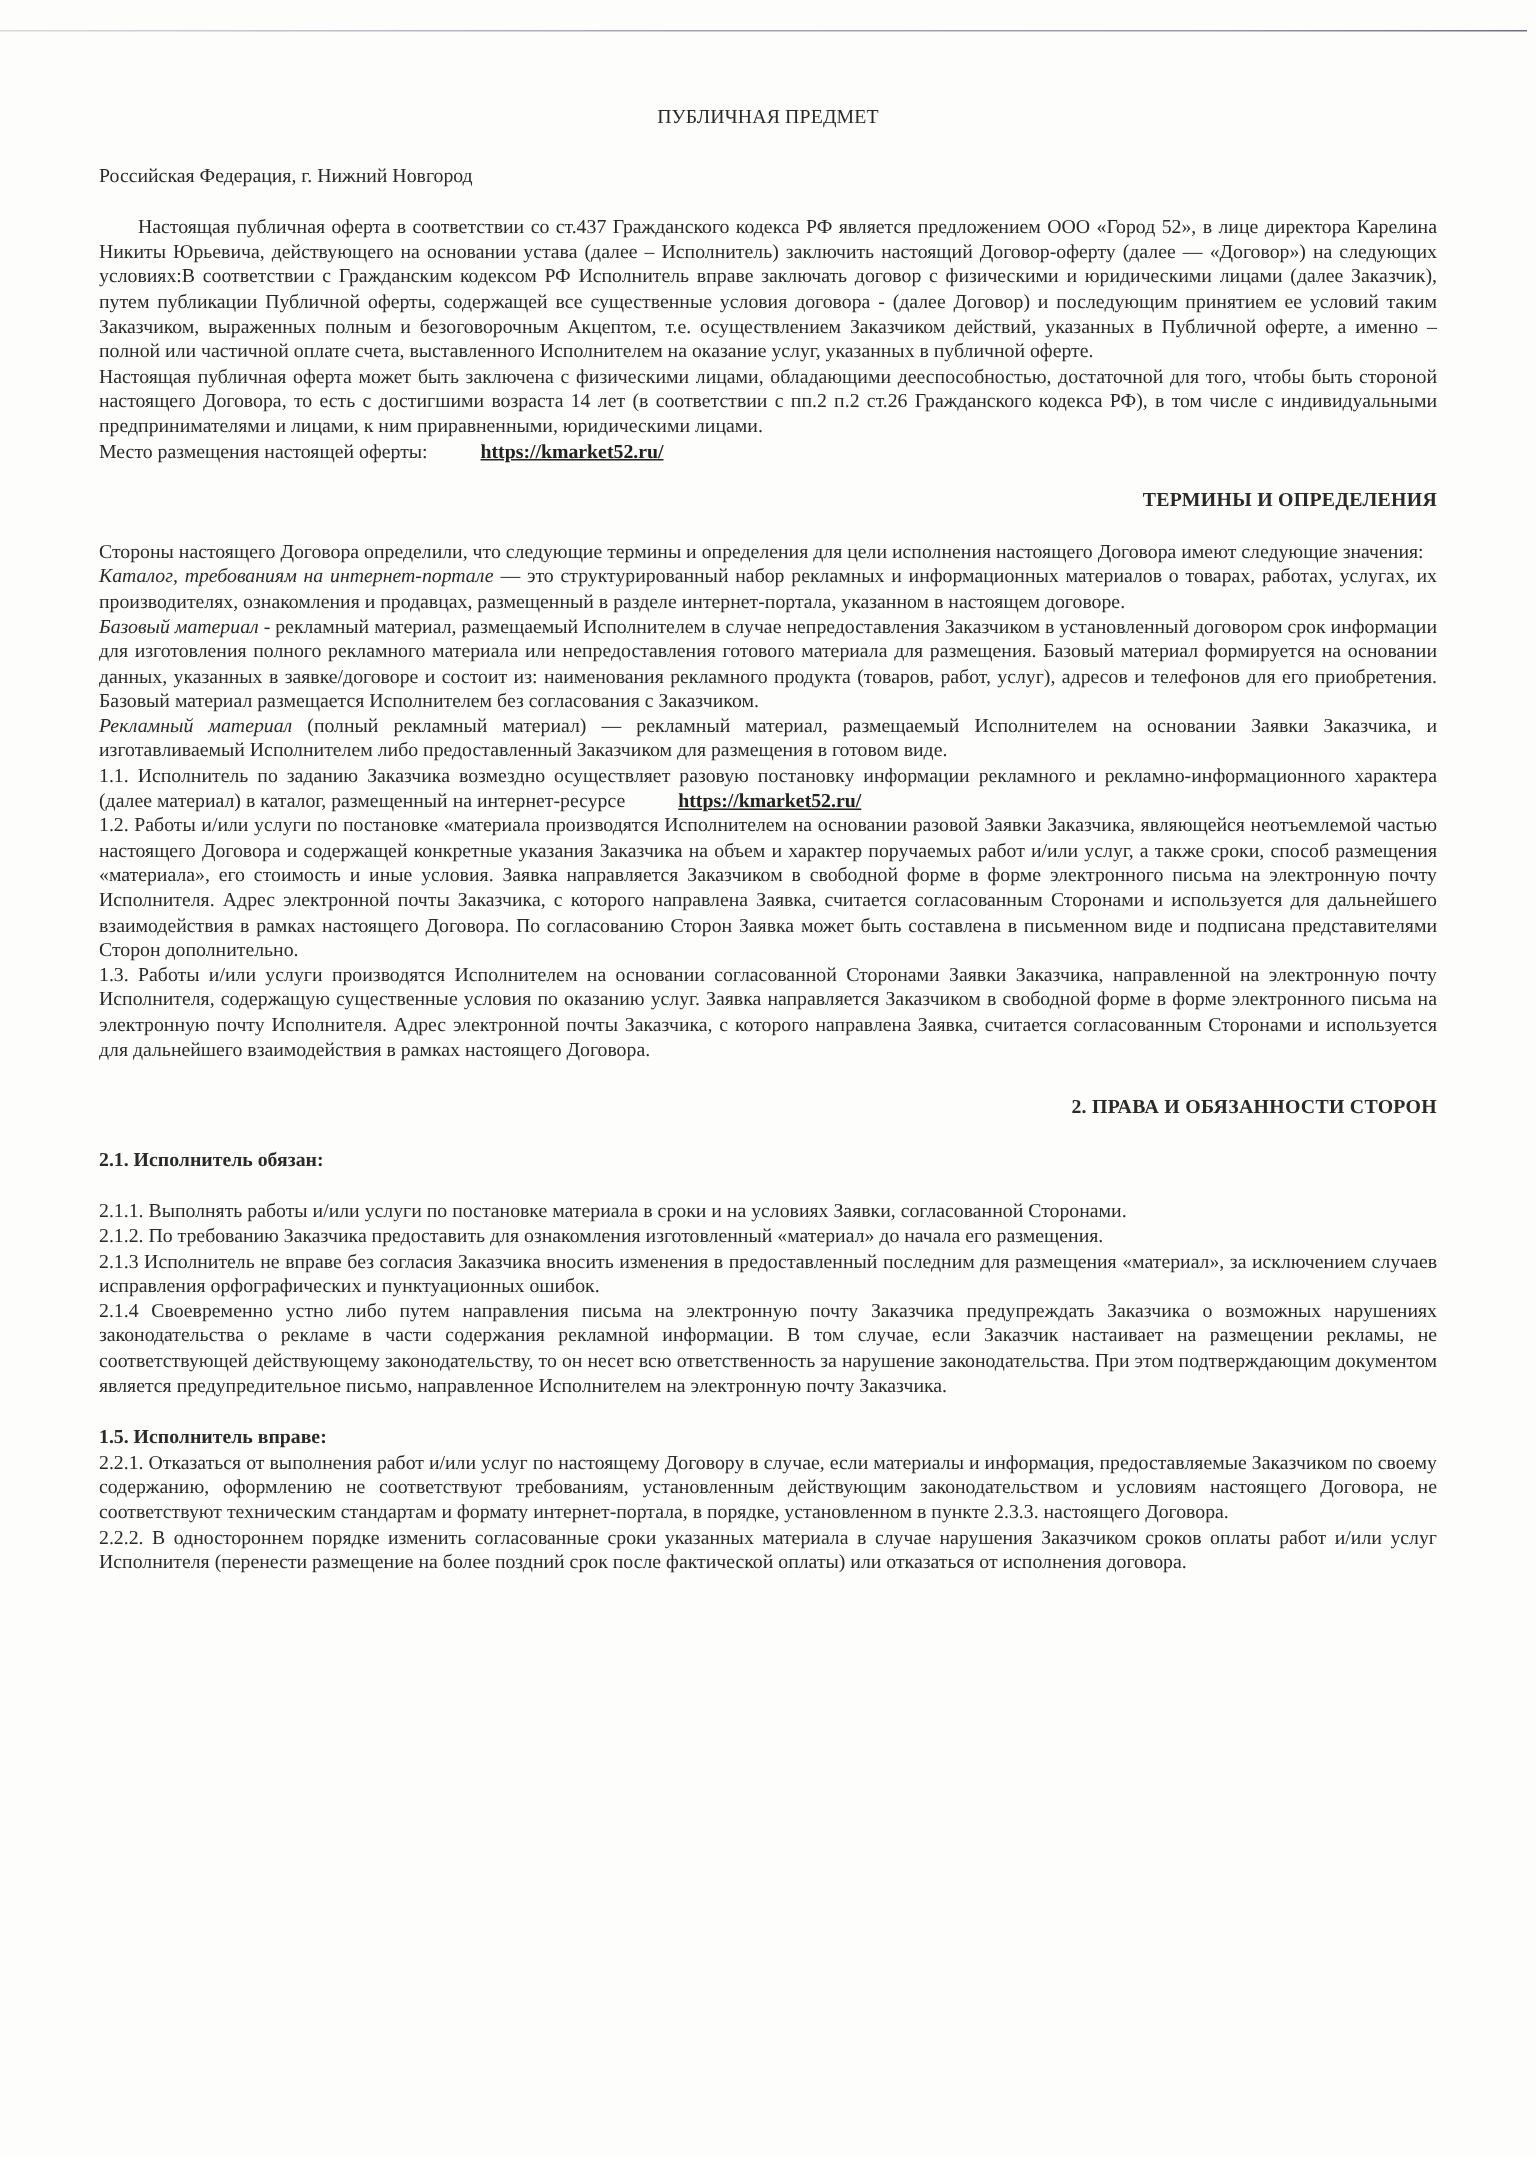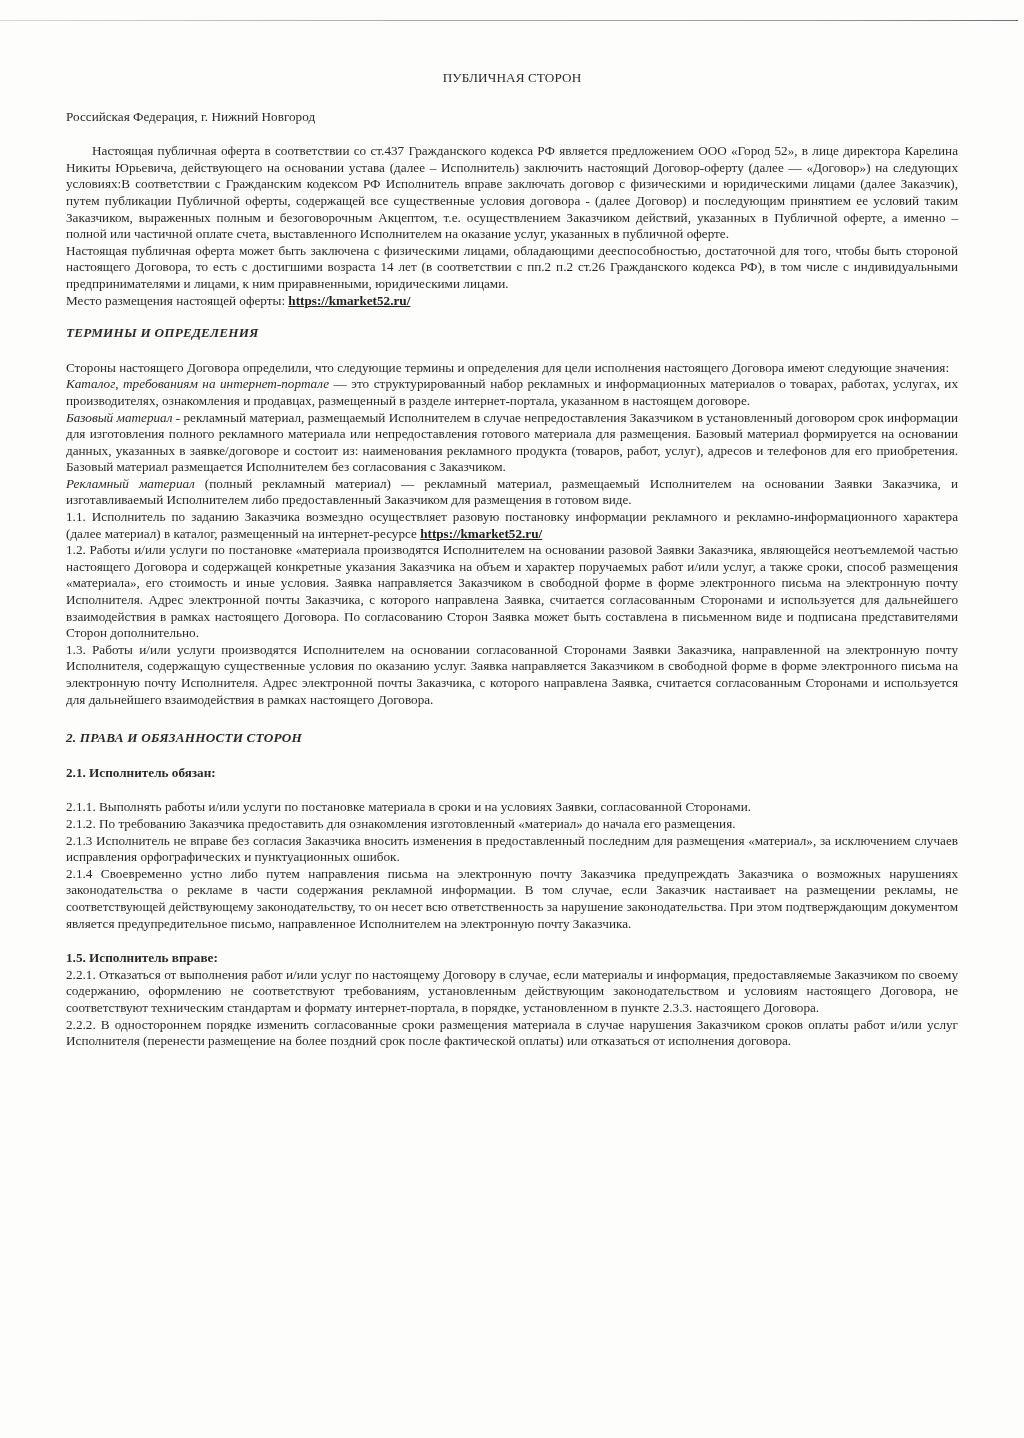--- a/index.html
+++ b/index.html
@@ -15,34 +15,34 @@
     background: linear-gradient(90deg, #d8d8dc 0%, #a9a9b3 40%, #9a9aa6 80%, #6e6e80 100%);
   }
   .page {
     position: absolute; left: 66px; top: 70px; width: 892px;
     font-size: 13.2px; line-height: 16.6px;
   }
   .title { text-align: center; font-size: 13.2px; margin: 0 0 22px 0; letter-spacing: 0.1px; }
   .city { margin: 0 0 18px 0; }
   p { margin: 0; text-align: justify; }
   .indent { text-indent: 26px; }
-  .section-title { text-align: left; font-weight: bold; margin: 16px 0 18px 0; letter-spacing: 0.2px; font-style: italic; }
+  .section-title { text-align: right; font-weight: bold; margin: 16px 0 18px 0; letter-spacing: 0.2px; }
   .sub-title { font-weight: bold; margin: 14px 0 18px 0; }
   .sub-title.tight { margin: 18px 0 0 0; }
-  .link { font-weight: bold; text-decoration: underline; color: #222; }
+  .link { font-weight: bold; text-decoration: underline; color: #222; margin-left: 32px; }
   em { font-style: italic; }
   b { font-weight: normal; }
 </style>
 </head>
 <body>
 
 <div class="scan-edge"></div>
 
 <div class="page">
-  <div class="title">ПУБЛИЧНАЯ СТОРОН</div>
+  <div class="title">ПУБЛИЧНАЯ ПРЕДМЕТ</div>
   <p class="city">Российская Федерация, г. Нижний Новгород</p>
 
   <p class="indent"><span>Настоящая публичная оферта в соответствии со ст.437 Гражданского кодекса РФ является предложением ООО «Город 52», в лице директора Карелина Никиты Юрьевича, действующего на основании устава  (далее – Исполнитель) заключить настоящий Договор-оферту (далее — «Договор») на следующих условиях:В соответствии с Гражданским кодексом РФ </span><b>Исполнитель</b><span> вправе заключать договор с физическими и юридическими лицами (далее Заказчик), путем публикации Публичной оферты, содержащей все существенные условия договора - (далее Договор) и последующим принятием ее условий таким Заказчиком, выраженных полным и безоговорочным Акцептом, т.е. осуществлением Заказчиком действий, указанных в Публичной оферте, а именно – полной или частичной оплате счета, выставленного Исполнителем на оказание услуг, указанных в публичной оферте.</span></p>
   <p>Настоящая публичная оферта может быть заключена с физическими лицами, обладающими дееспособностью, достаточной для того, чтобы быть стороной настоящего Договора, то есть с достигшими возраста 14 лет (в соответствии с пп.2 п.2 ст.26 Гражданского кодекса РФ), в том числе с индивидуальными предпринимателями и лицами, к ним приравненными, юридическими лицами.</p>
   <p><span>Место размещения настоящей оферты: </span><span class="link">https://kmarket52.ru/</span></p>
 
   <div class="section-title">ТЕРМИНЫ И ОПРЕДЕЛЕНИЯ</div>
   <p>Стороны настоящего Договора определили, что следующие термины и определения для цели исполнения настоящего Договора имеют следующие значения:</p>
   <p><em>Каталог, требованиям на интернет-портале</em><span> — это структурированный набор рекламных и информационных материалов о товарах, работах, услугах, их производителях, ознакомления и продавцах, размещенный в разделе интернет-портала, указанном в настоящем договоре.</span></p>
   <p><em>Базовый материал</em><span>  - рекламный материал, размещаемый Исполнителем в случае непредоставления Заказчиком в установленный договором срок информации для изготовления полного рекламного материала или непредоставления готового материала для размещения. Базовый материал формируется на основании данных, указанных в заявке/договоре и состоит из: наименования рекламного продукта (товаров, работ, услуг), адресов и телефонов для его приобретения. Базовый материал размещается Исполнителем без согласования с Заказчиком.</span></p>
@@ -54,14 +54,14 @@
 
   <div class="section-title" style="margin-top:22px;">2. ПРАВА И ОБЯЗАННОСТИ СТОРОН</div>
   <div class="sub-title">2.1. Исполнитель обязан:</div>
   <p>2.1.1. Выполнять работы и/или услуги по постановке материала в сроки и на условиях Заявки, согласованной Сторонами.</p>
   <p>2.1.2. По требованию Заказчика предоставить для ознакомления изготовленный «материал» до начала его размещения.</p>
   <p>2.1.3 Исполнитель не вправе без согласия Заказчика вносить изменения в предоставленный последним для размещения «материал», за исключением случаев исправления орфографических и пунктуационных ошибок.</p>
   <p>2.1.4 Своевременно устно либо путем направления письма на электронную почту Заказчика предупреждать Заказчика о возможных нарушениях законодательства о рекламе в части содержания рекламной информации. В том случае, если Заказчик настаивает на размещении рекламы, не соответствующей действующему законодательству, то он несет всю ответственность за нарушение законодательства. При этом подтверждающим документом является предупредительное письмо, направленное Исполнителем на электронную почту Заказчика.</p>
 
   <div class="sub-title tight">1.5. Исполнитель вправе:</div>
   <p>2.2.1. Отказаться от выполнения работ и/или услуг по настоящему Договору в случае, если материалы и информация, предоставляемые Заказчиком по своему содержанию, оформлению не соответствуют требованиям, установленным действующим законодательством и условиям настоящего Договора, не соответствуют техническим стандартам и формату интернет-портала, в порядке, установленном в пункте 2.3.3. настоящего Договора.</p>
-  <p>2.2.2. В одностороннем порядке изменить согласованные сроки размещения материала в случае нарушения Заказчиком сроков оплаты работ и/или услуг Исполнителя (перенести размещение на более поздний срок после фактической оплаты) или отказаться от исполнения договора.</p>
+  <p>2.2.2. В одностороннем порядке изменить согласованные сроки указанных материала в случае нарушения Заказчиком сроков оплаты работ и/или услуг Исполнителя (перенести размещение на более поздний срок после фактической оплаты) или отказаться от исполнения договора.</p>
 </div>
 
 </body></html>

